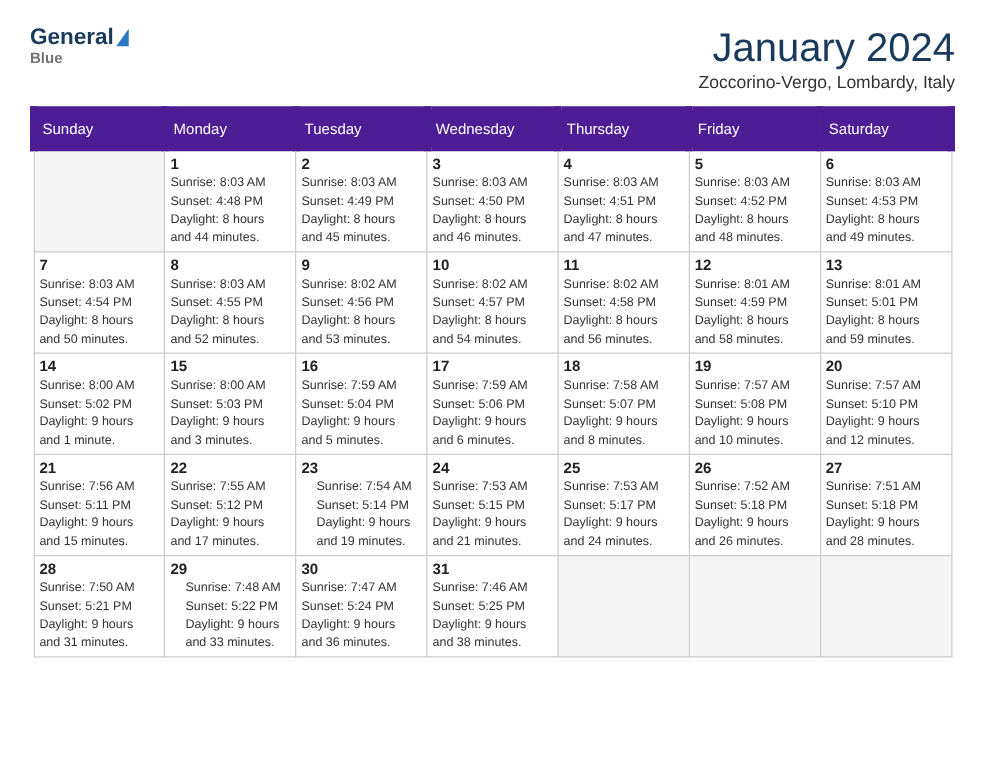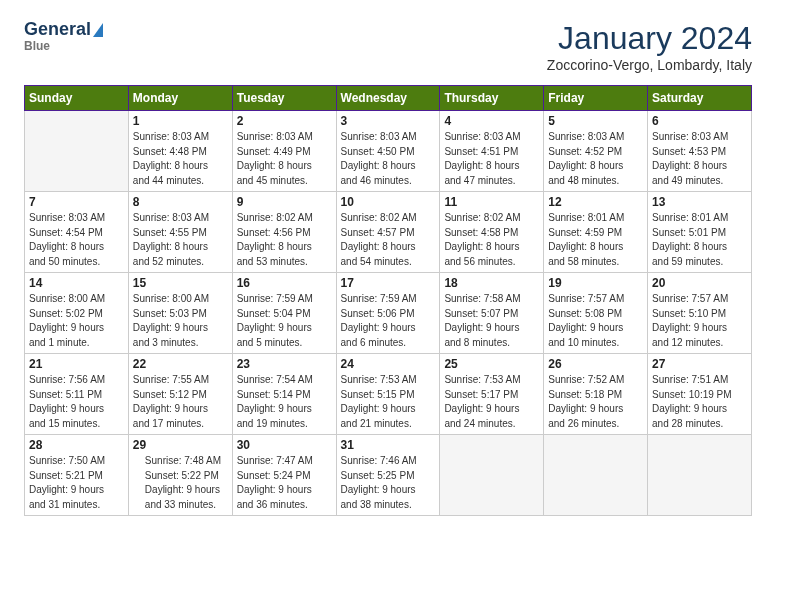--- a/index.html
+++ b/index.html
@@ -5,21 +5,21 @@
     * { margin: 0; padding: 0; box-sizing: border-box; }
     body {
       font-family: Arial, sans-serif;
       background: #fff;
       width: 792px;
       height: 612px;
       overflow: hidden;
     }
     .page {
       width: 792px;
-      padding: 20px 40px 16px 24px;
+      padding: 20px 28px 16px 24px;
     }
     .header {
       display: flex;
       align-items: flex-start;
       justify-content: space-between;
       margin-bottom: 12px;
     }
     .logo {
       display: flex;
       flex-direction: column;
@@ -62,27 +62,27 @@
       font-size: 14px;
       color: #333;
       text-align: right;
     }
     table {
       width: 100%;
       border-collapse: collapse;
       table-layout: fixed;
     }
     th {
-      background-color: #4d7c0f;
+      background-color: #4c1d95;
       color: #fff;
       font-size: 12px;
-      font-weight: bold;
+      font-weight: normal;
       padding: 5px 4px;
       text-align: left;
-      border: 1px solid #4c1d95;
+      border: 6px solid #4c1d95;
     }
     td {
       border: 1px solid #ccc;
       vertical-align: top;
       padding: 3px 4px;
       font-size: 10px;
       color: #333;
       height: 78px;
       background: #fff;
     }
@@ -289,21 +289,21 @@
           </td>
           <td>
             <div class="day-num">22</div>
             <div class="day-info" style="white-space: pre-line;">Sunrise: 7:55 AM
 Sunset: 5:12 PM
 Daylight: 9 hours
 and 17 minutes.</div>
           </td>
           <td>
             <div class="day-num">23</div>
-            <div class="day-info" style="white-space: pre-line;">Sunrise: 7:54 AM
+            <div class="day-info" style="white-space: pre-line; margin-left: 12px;">Sunrise: 7:54 AM
 Sunset: 5:14 PM
 Daylight: 9 hours
 and 19 minutes.</div>
           </td>
           <td>
             <div class="day-num">24</div>
             <div class="day-info" style="white-space: pre-line;">Sunrise: 7:53 AM
 Sunset: 5:15 PM
 Daylight: 9 hours
 and 21 minutes.</div>
@@ -318,21 +318,21 @@
           <td>
             <div class="day-num">26</div>
             <div class="day-info" style="white-space: pre-line;">Sunrise: 7:52 AM
 Sunset: 5:18 PM
 Daylight: 9 hours
 and 26 minutes.</div>
           </td>
           <td>
             <div class="day-num">27</div>
             <div class="day-info" style="white-space: pre-line;">Sunrise: 7:51 AM
-Sunset: 10:19 PM
+Sunset: 5:18 PM
 Daylight: 9 hours
 and 28 minutes.</div>
           </td>
         </tr>
         <tr>
           <td>
             <div class="day-num">28</div>
             <div class="day-info" style="white-space: pre-line;">Sunrise: 7:50 AM
 Sunset: 5:21 PM
 Daylight: 9 hours

